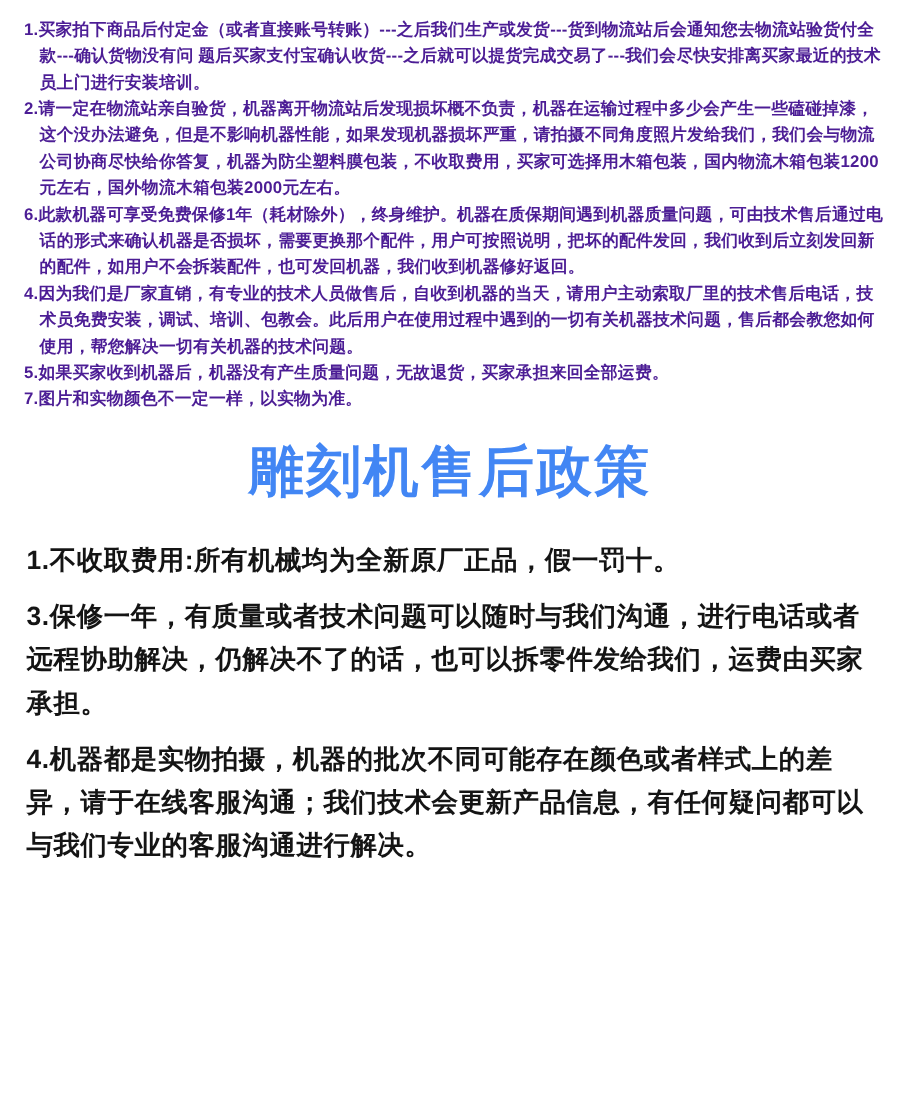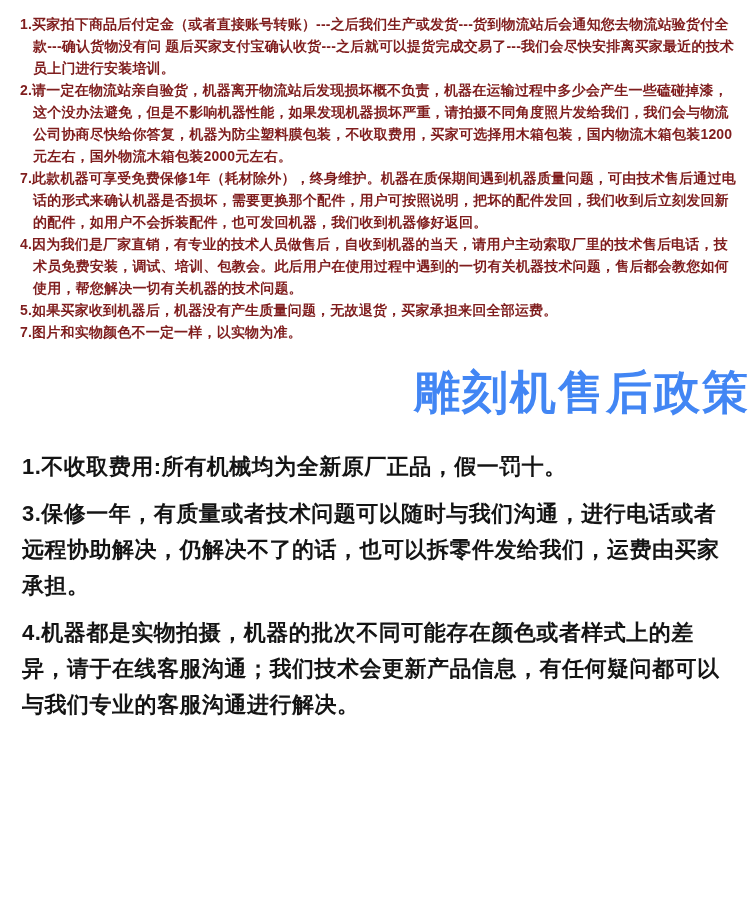--- a/index.html
+++ b/index.html
@@ -20,33 +20,33 @@
     background: #ffffff;
     box-sizing: border-box;
   }
   
   .top-notes {
     box-sizing: border-box;
     padding: 13px 12px 0 20px;
     font-size: 14px;
     line-height: 22px;
     font-weight: 600;
-    color: #7f1d1d;
+    color: #4c1d95;
     letter-spacing: 0.2px;
   }
   .note-item {
     margin: 0;
     padding-left: 13px;
     text-indent: -13px;
     word-break: break-all;
   }
   
   .main-title {
     margin: 20px 0 0 0;
-    text-align: right;
+    text-align: center;
     font-size: 46px;
     line-height: 58px;
     font-weight: 700;
     color: #4286F4;
     letter-spacing: 2px;
   }
   
   .policy {
     box-sizing: border-box;
     padding: 28px 20px 0 22px;
@@ -65,21 +65,21 @@
   }
 </style>
 </head>
 <body>
 
 <div class="page">
 
   <div class="top-notes">
     <p class="note-item">1.买家拍下商品后付定金（或者直接账号转账）---之后我们生产或发货---货到物流站后会通知您去物流站验货付全款---确认货物没有问 题后买家支付宝确认收货---之后就可以提货完成交易了---我们会尽快安排离买家最近的技术员上门进行安装培训。</p>
     <p class="note-item">2.请一定在物流站亲自验货，机器离开物流站后发现损坏概不负责，机器在运输过程中多少会产生一些磕碰掉漆，这个没办法避免，但是不影响机器性能，如果发现机器损坏严重，请拍摄不同角度照片发给我们，我们会与物流公司协商尽快给你答复，机器为防尘塑料膜包装，不收取费用，买家可选择用木箱包装，国内物流木箱包装1200元左右，国外物流木箱包装2000元左右。</p>
-    <p class="note-item">7.此款机器可享受免费保修1年（耗材除外），终身维护。机器在质保期间遇到机器质量问题，可由技术售后通过电话的形式来确认机器是否损坏，需要更换那个配件，用户可按照说明，把坏的配件发回，我们收到后立刻发回新的配件，如用户不会拆装配件，也可发回机器，我们收到机器修好返回。</p>
+    <p class="note-item">6.此款机器可享受免费保修1年（耗材除外），终身维护。机器在质保期间遇到机器质量问题，可由技术售后通过电话的形式来确认机器是否损坏，需要更换那个配件，用户可按照说明，把坏的配件发回，我们收到后立刻发回新的配件，如用户不会拆装配件，也可发回机器，我们收到机器修好返回。</p>
     <p class="note-item">4.因为我们是厂家直销，有专业的技术人员做售后，自收到机器的当天，请用户主动索取厂里的技术售后电话，技术员免费安装，调试、培训、包教会。此后用户在使用过程中遇到的一切有关机器技术问题，售后都会教您如何使用，帮您解决一切有关机器的技术问题。</p>
     <p class="note-item">5.如果买家收到机器后，机器没有产生质量问题，无故退货，买家承担来回全部运费。</p>
     <p class="note-item">7.图片和实物颜色不一定一样，以实物为准。</p>
   </div>
 
   <h1 class="main-title">雕刻机售后政策</h1>
 
   <div class="policy">
     <p class="policy-item"><span>1.</span><span class="highlight"></span><span>不收取费用:所有机械均为全新原厂正品，假一罚十。</span></p>
     <p class="policy-item"><span>3.</span><span class="highlight"></span><span>保修一年，有质量或者技术问题可以随时与我们沟通，进行电话或者远程协助解决，仍解决不了的话，也可以拆零件发给我们，运费由买家承担。</span></p>

